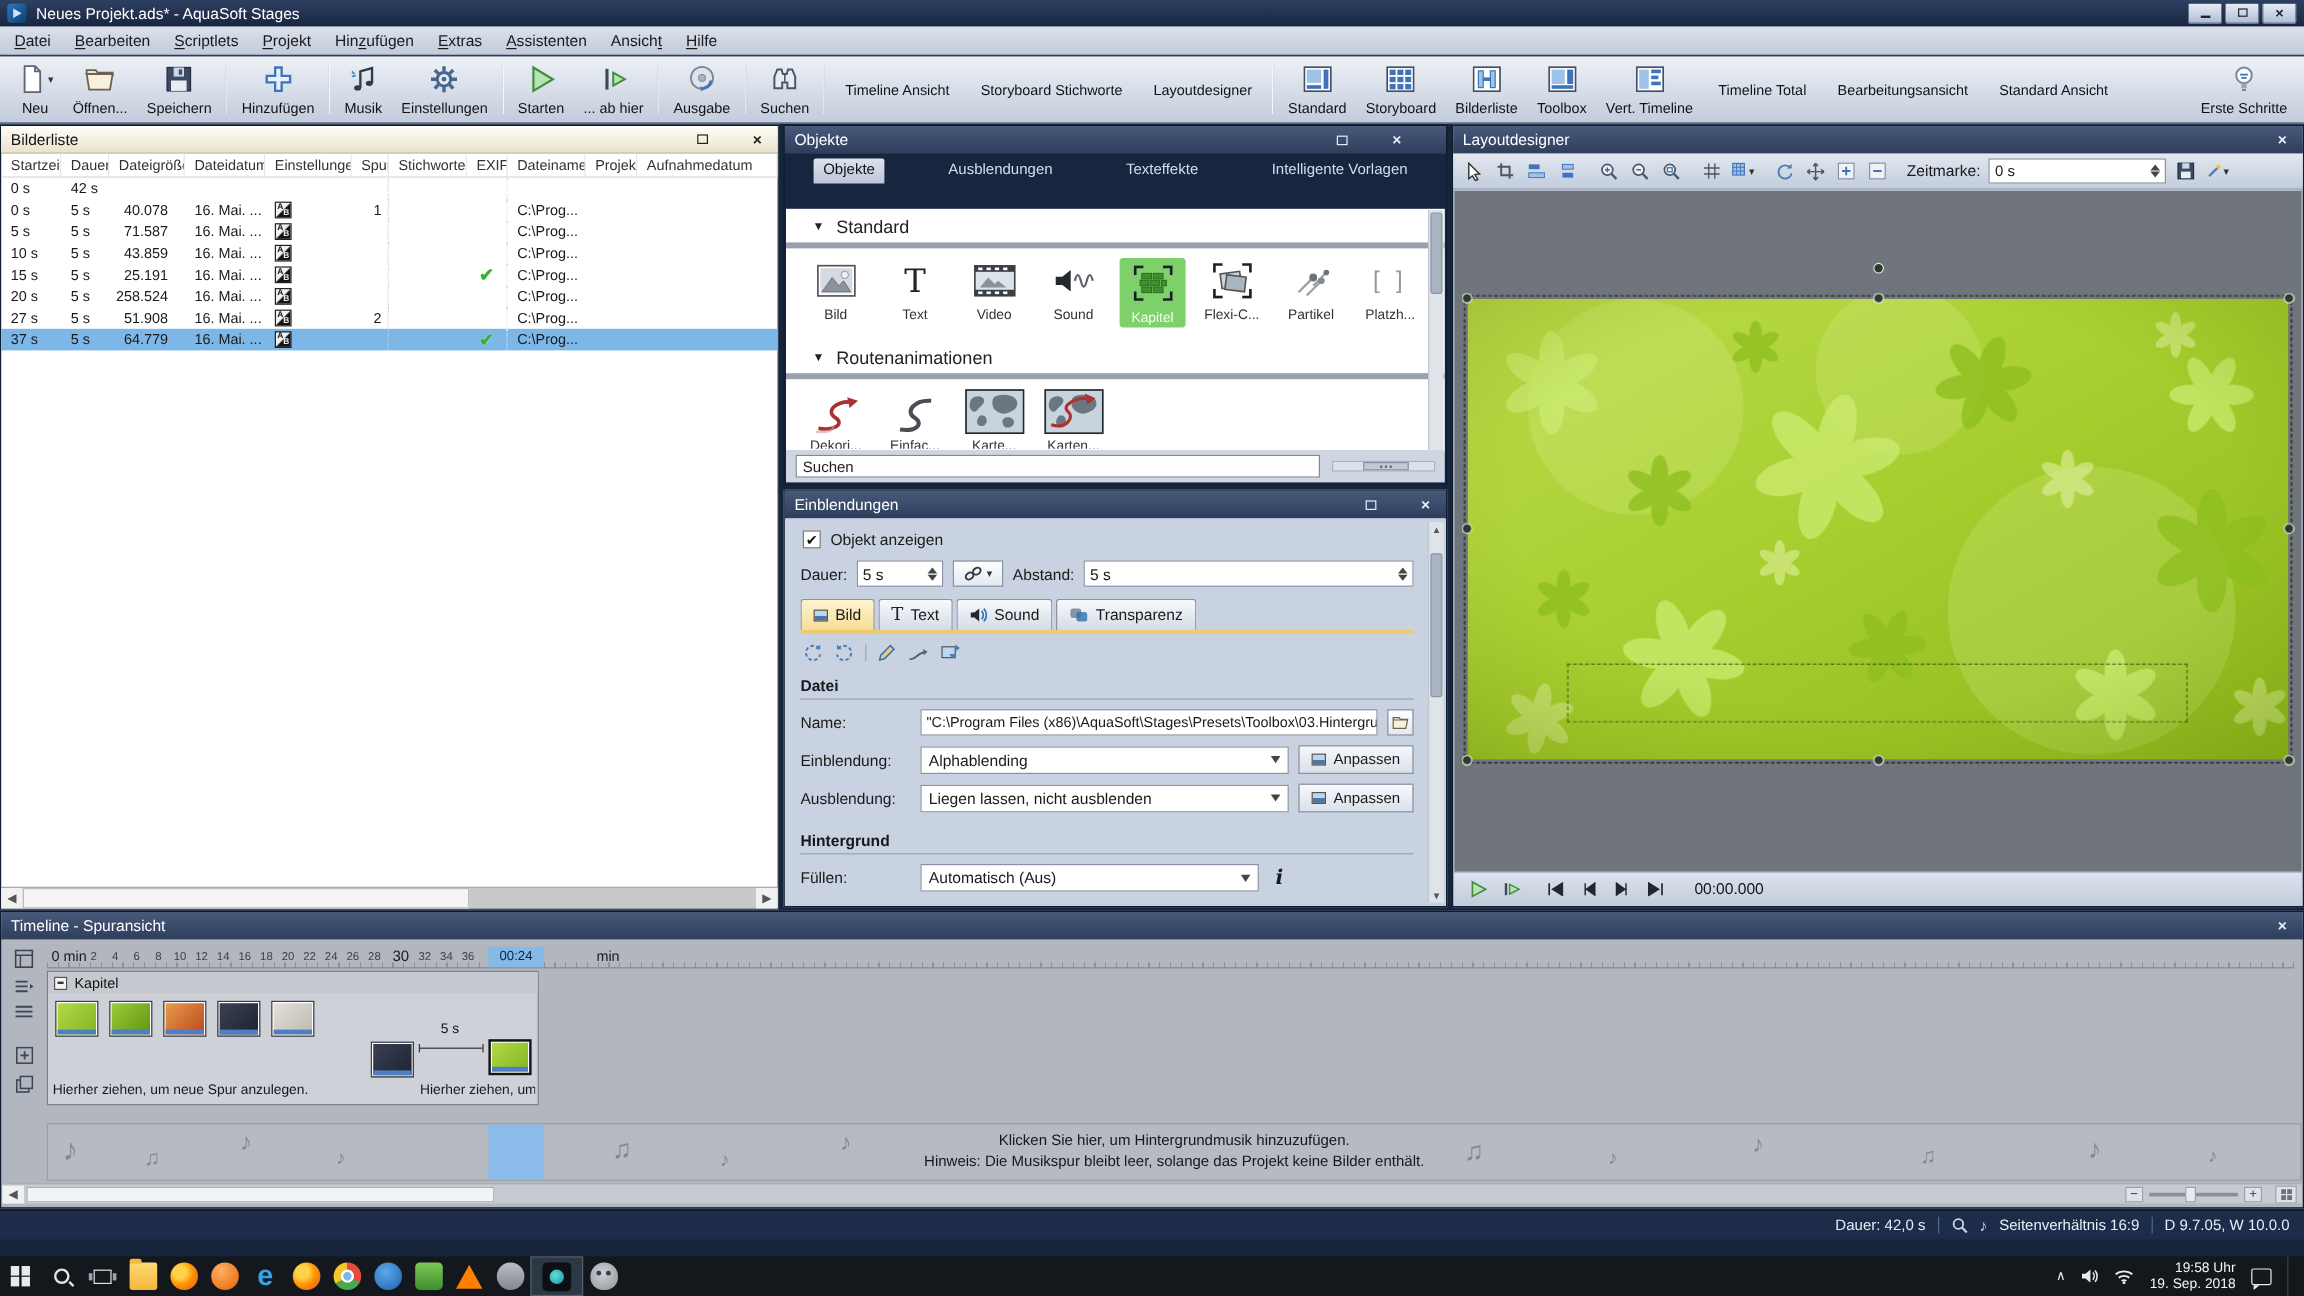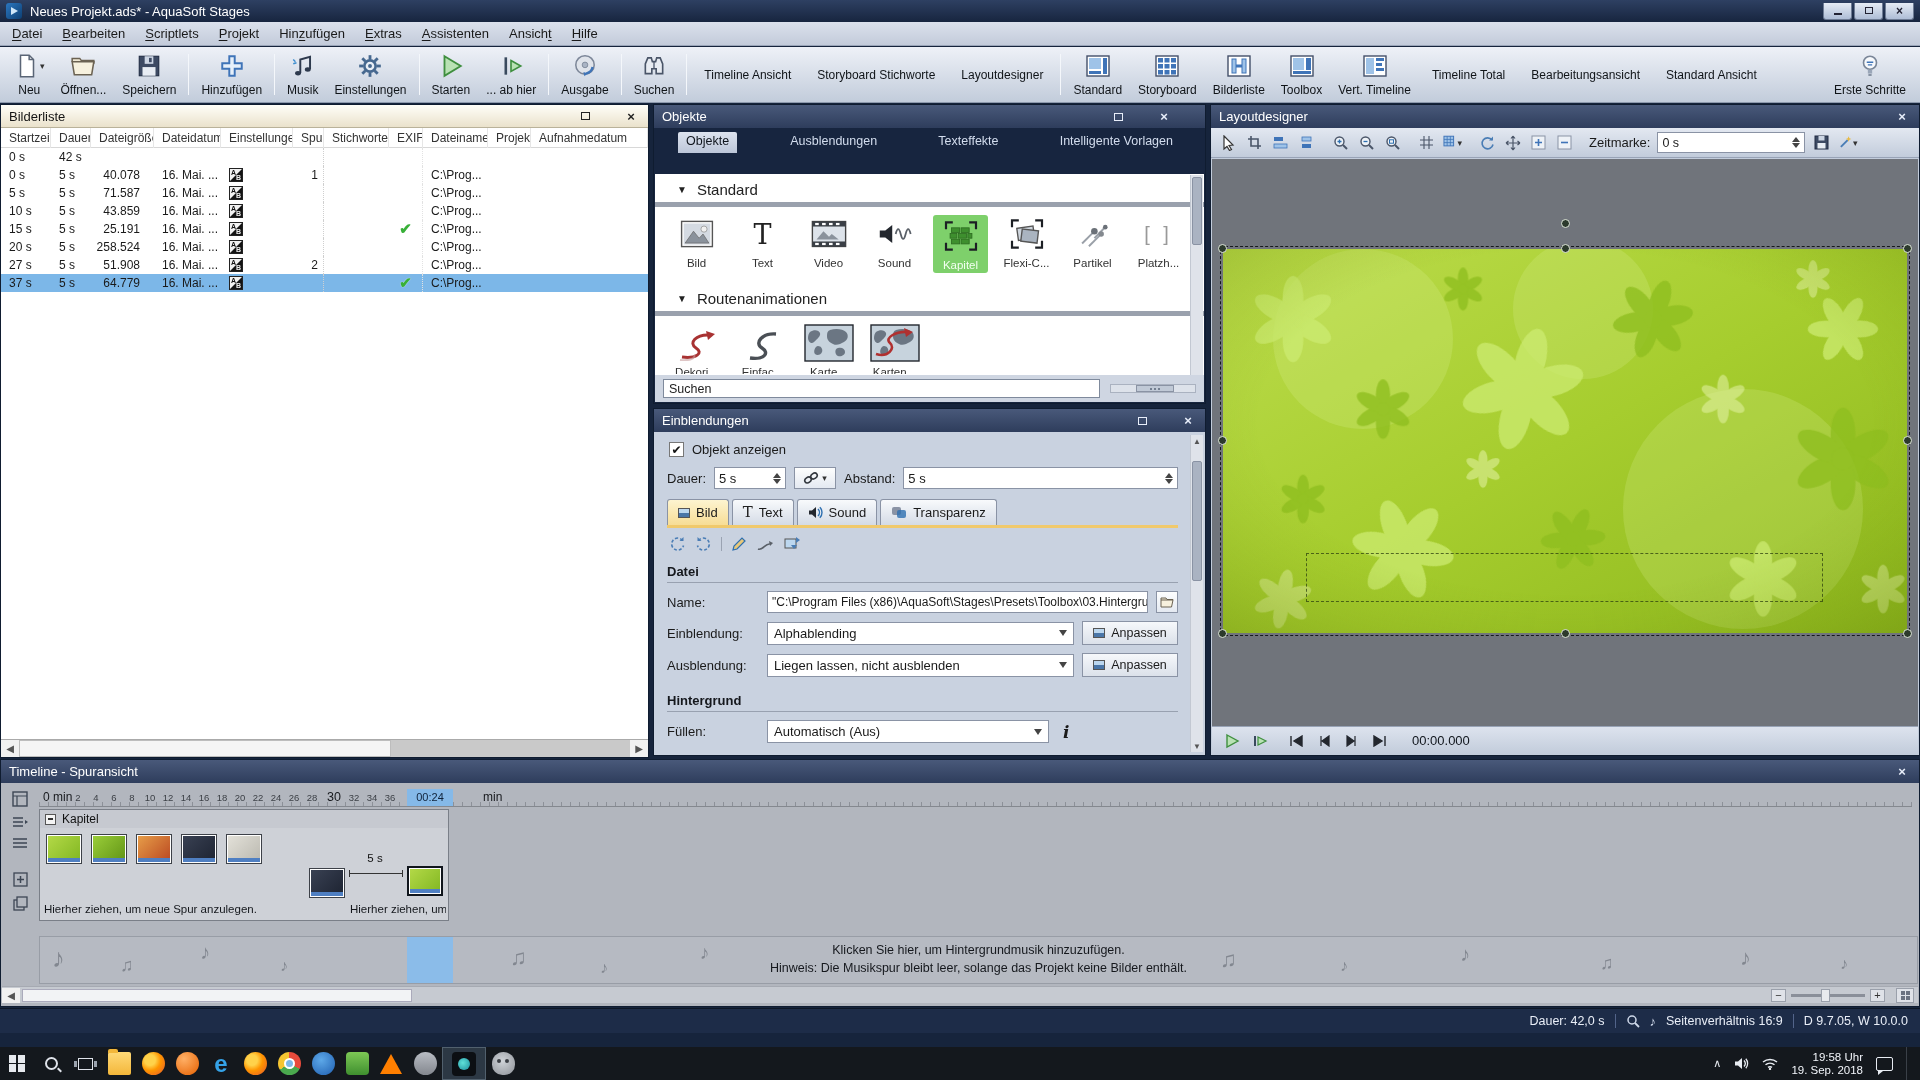--- a/index.html
+++ b/index.html
@@ -168,21 +168,21 @@
   .tlbody{position:absolute;left:1px;right:1px;top:23px;bottom:1px;background:#b2b6be;}
   .tltools{position:absolute;left:0;top:0;width:36px;bottom:0;display:flex;flex-direction:column;align-items:center;gap:9px;padding-top:8px;}
   .tlruler{position:absolute;left:37px;top:5px;right:6px;height:19px;border-bottom:1px solid #84888f;
            display:flex;align-items:center;font-size:9.5px;color:#3c4046;
            background:repeating-linear-gradient(90deg,rgba(70,74,82,.35) 0 1px,transparent 1px 9px) left bottom/100% 4px no-repeat;}
   .r0{width:30px;font-size:12px;color:#17191d;padding-left:4px;white-space:nowrap;}
   .rt{width:18px;text-align:center;}
   .r30{width:22px;margin-left:2px;font-size:12.5px;color:#17191d;text-align:center;}
   .rmark{margin-left:8px;width:46px;background:#85b9e8;color:#10233a;font-size:11px;height:17px;
          display:flex;align-items:center;justify-content:center;}
-  .rmin{margin-left:2px;font-size:12px;color:#17191d;padding-left:28px;}
+  .rmin{margin-left:16px;font-size:12px;color:#17191d;padding-left:28px;}
   .kapbox{position:absolute;left:37px;top:26px;width:410px;height:112px;background:#ced1d7;border:1px solid #7a7f88;}
   .kaphdr{height:18px;display:flex;align-items:center;gap:6px;padding-left:5px;font-size:12px;color:#111;background:#c6c9d0;}
   .minus{width:11px;height:11px;border:1px solid #555;background:#f4f4f4;display:flex;align-items:center;justify-content:center;}
   .minus i{width:5px;height:1.5px;background:#333;}
   .thumb{position:absolute;width:36px;height:30px;border:1px solid #3d4148;box-shadow:inset 0 0 0 1px #fff;}
   .thumb::after{content:"";position:absolute;left:1px;right:1px;bottom:1px;height:4px;background:#4f7fc2;}
   .t-g1{background:linear-gradient(135deg,#b5da48,#7fb520);}
   .t-g2{background:linear-gradient(135deg,#9ccf3a,#5f9214);}
   .t-or{background:linear-gradient(135deg,#e8a04a,#b8441f);}
   .t-dk{background:linear-gradient(135deg,#3a4254,#1c2230);}

